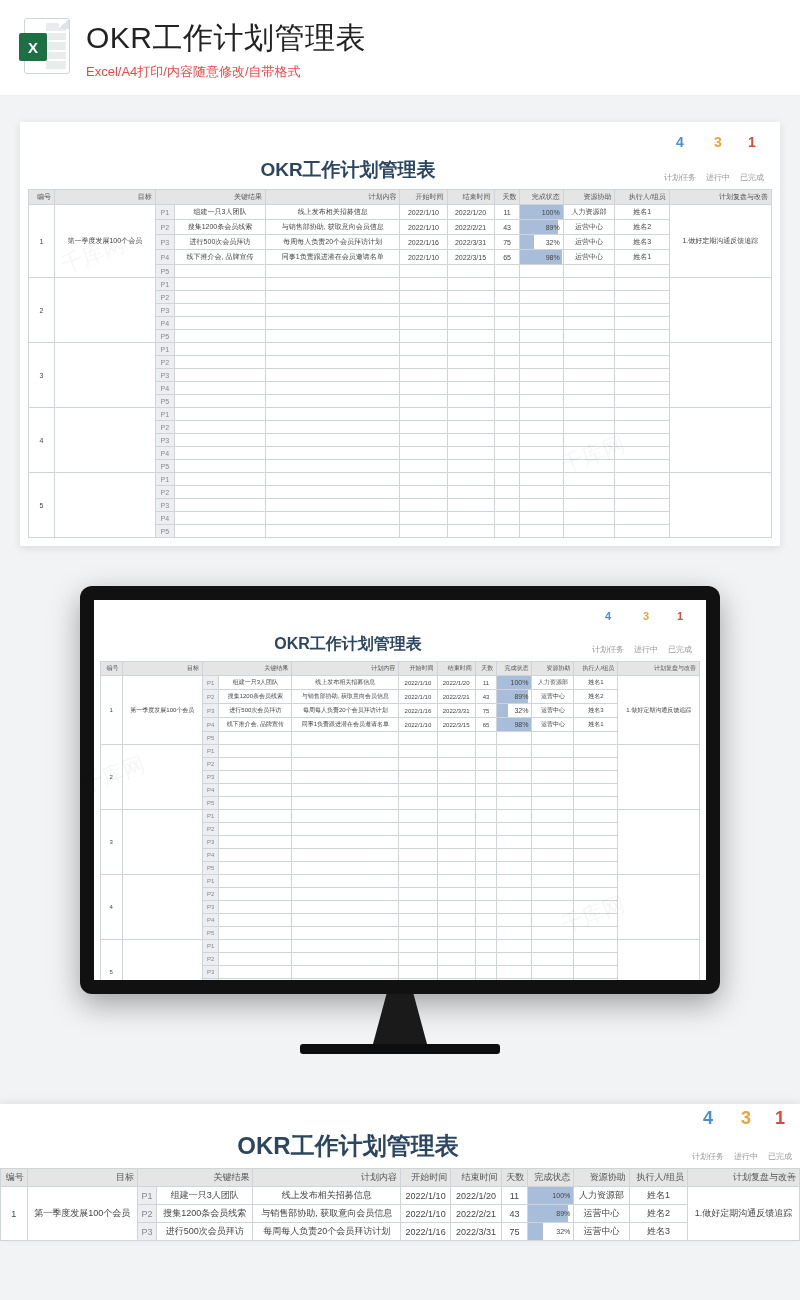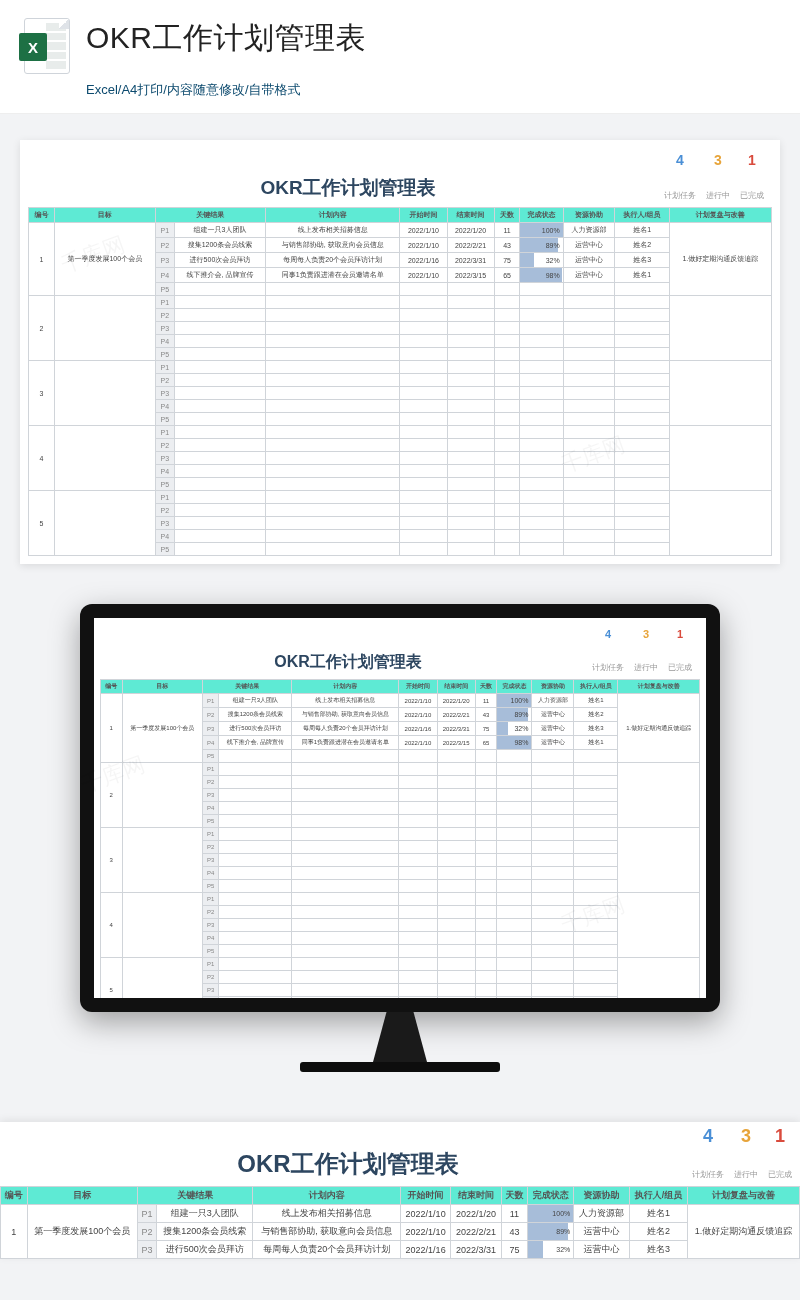--- a/index.html
+++ b/index.html
@@ -5,31 +5,31 @@
   * { box-sizing: border-box; margin: 0; padding: 0; }
   body { font-family: "Microsoft YaHei", Arial, sans-serif; background:#f2f3f5; width:800px; }
   .page { width:800px; background:#f2f3f5; padding-bottom:40px;}
   .header { background:#fff; padding:18px 24px 14px; display:flex; align-items:flex-start; gap:16px; border-bottom:1px solid #eee;}
   .excel-icon { width:46px; height:56px; border:1px solid #cfd4da; border-radius:3px; position:relative; background:#fff;}
   .excel-icon .logo { position:absolute; left:-6px; top:14px; width:28px; height:28px; background:#1d7044; border-radius:2px; display:flex; align-items:center; justify-content:center; color:#fff; font-weight:bold; font-size:15px;}
   .excel-icon .cells { position:absolute; right:3px; top:4px; bottom:4px; width:20px; display:grid; grid-template-rows:repeat(5,1fr); gap:2px;}
   .excel-icon .cells div{ background:#e8eceb; }
   .excel-icon .fold { position:absolute; right:0; top:0; width:10px; height:10px; background:linear-gradient(135deg,#fff 50%, #dfe3e8 50%);}
   .title-block h1{ font-size:30px; font-weight:500; color:#222; letter-spacing:0.5px;}
-  .title-block p{ font-size:13px; color:#0c4a6e; margin-top:22px;}
+  .title-block p{ font-size:13px; color:#ef4444; margin-top:4px;}
   .preview { background:#fff; margin:26px 20px 0; box-shadow:0 2px 8px rgba(0,0,0,0.1); padding:8px;}
   .sheet-title-row { display:flex; align-items:flex-end; padding:4px 4px 6px; position:relative;}
   .sheet-title { flex:1; text-align:center; font-size:19px; font-weight:700; color:#2d4660;}
   .stats { display:flex; gap:10px; font-size:8px; text-align:center; padding-right:4px;}
   .stats .num{ font-size:14px; font-weight:700;}
   .stats .s1 .num{color:#4a8fd6;} .stats .s2 .num{color:#e7a43a;} .stats .s3 .num{color:#d94b3d;}
   .stats .lbl{ color:#999;margin-top:22px; }
   table { width:100%; border-collapse:collapse; font-size:7px; }
   th,td { border:1px solid #d0d4d9; padding:2px 3px; text-align:center; color:#444; background:#fff;}
-  th { background:#5eead4; font-weight:700; color:#555; }
+  th { background:#e5e5e5; font-weight:400; color:#555;text-align:right; }
   .kr-col{ background:#eceef1; color:#888;}
   .prog-cell{ position:relative; padding:0; height:13px;}
   .prog-bar{ position:absolute; left:0; top:0; bottom:0; background:#a7bdd9;}
   .prog-txt{ position:relative; z-index:1; font-size:7px; text-align:right; padding-right:3px; line-height:13px;}
   .monitor-wrap{ margin:40px auto 0; width:640px; text-align:center;}
   .monitor-bezel{ background:#111; border-radius:12px; padding:14px; box-shadow:0 10px 30px rgba(0,0,0,0.35);}
   .monitor-screen{ background:#fff; width:100%; height:380px; overflow:hidden; padding:6px;}
   .monitor-stand{ width:90px; height:50px; background:#1a1a1a; margin:0 auto; clip-path:polygon(35% 0, 65% 0, 80% 100%, 20% 100%);}
   .monitor-base{ width:200px; height:10px; background:#0d0d0d; margin:0 auto; border-radius:3px;}
   .monitor-screen table{ font-size:6px;}

